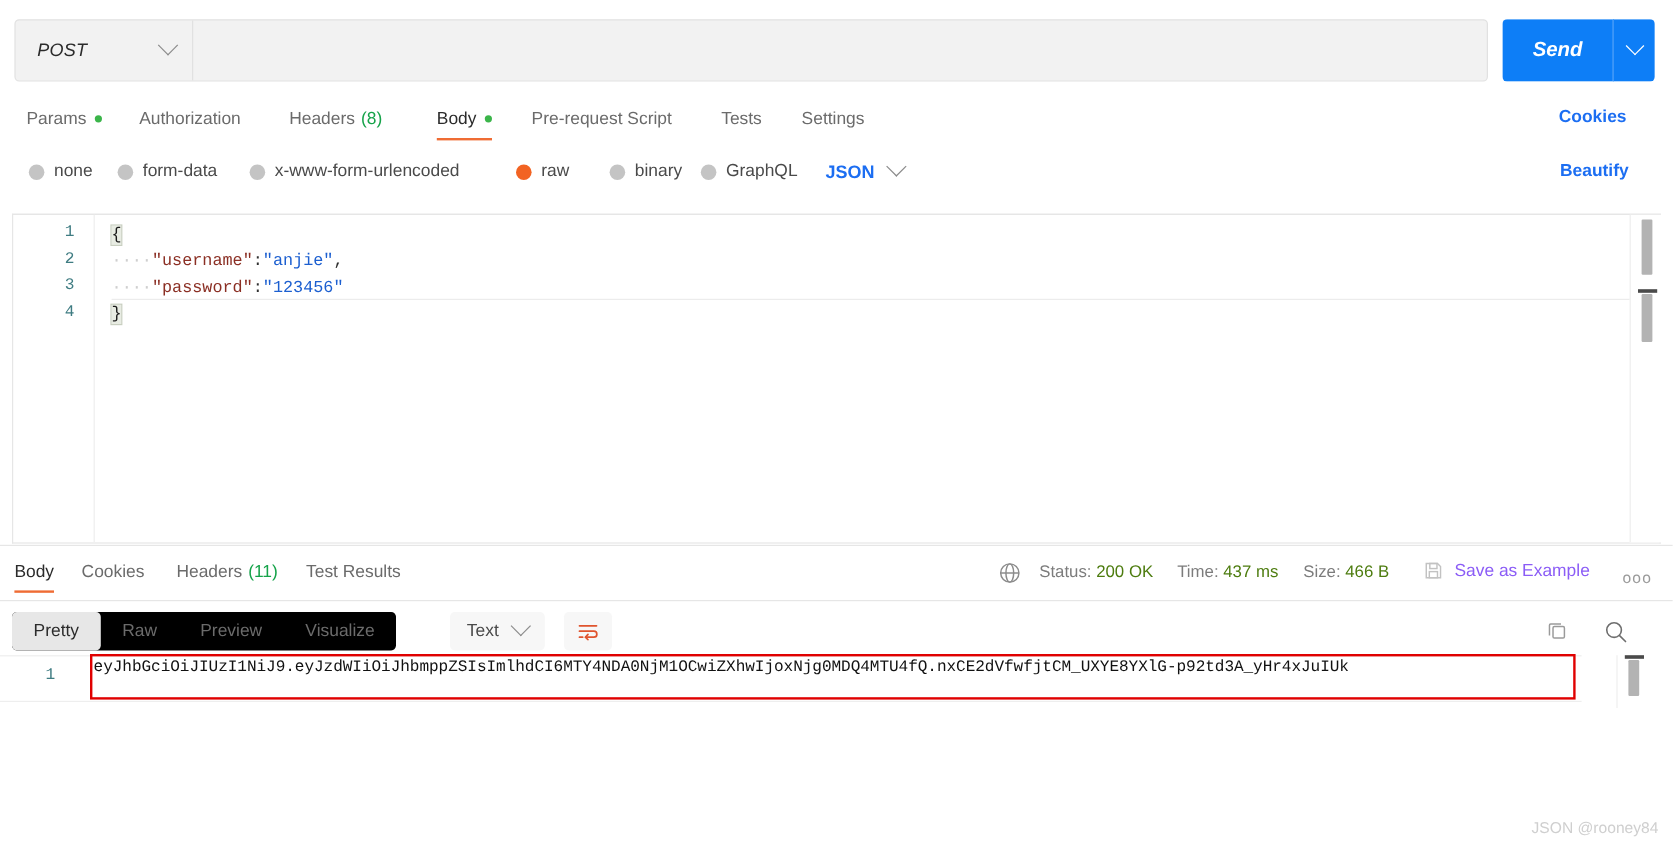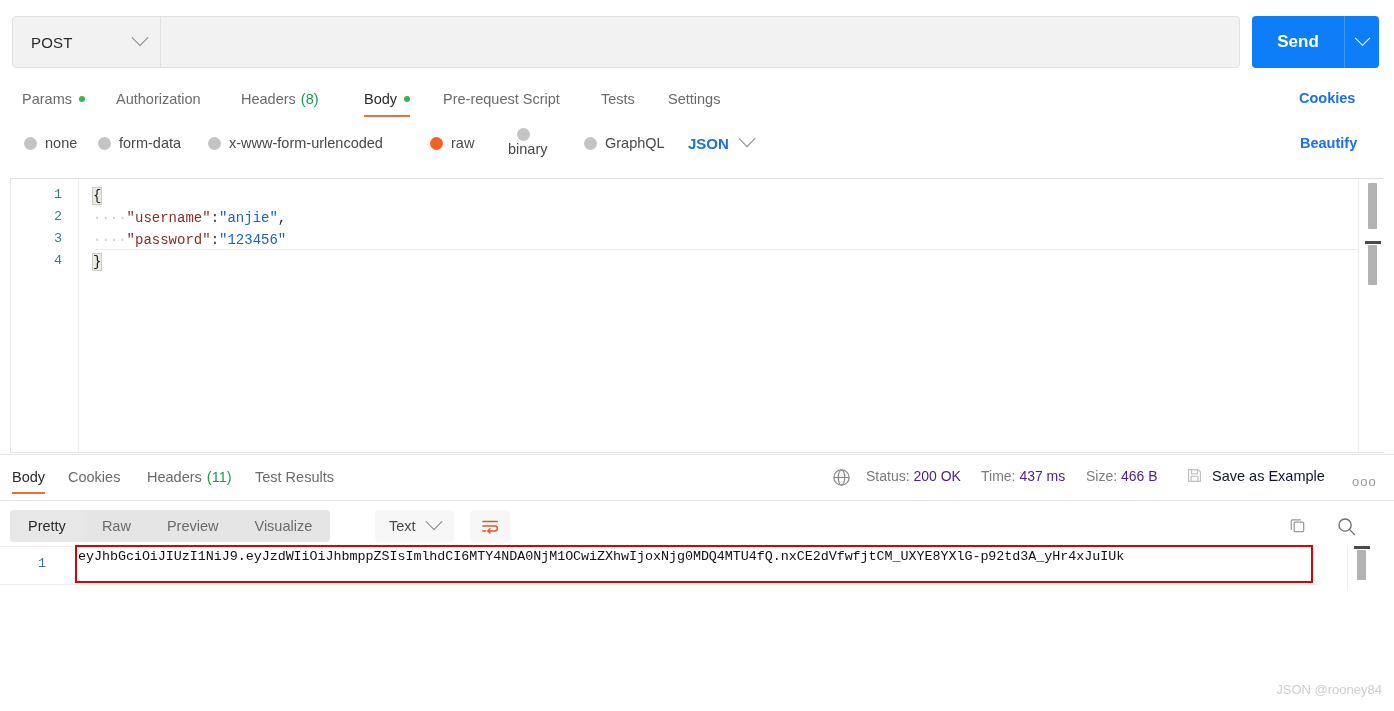--- a/index.html
+++ b/index.html
@@ -15,20 +15,21 @@
     width: 1394px; height: 711px;
     background: #fff;
   }
 
   
   .url-row {
     position: absolute;
     left: 0; top: 0;
     width: 1304px; height: 80px;
     box-sizing: border-box;
+    font-style: italic;
   }
   .url-bar {
     position: absolute;
     left: 12px; top: 16px;
     width: 1228px; height: 52px;
     border: 1px solid #e1e1e1;
     border-radius: 4px;
     background: #f2f2f2;
     box-sizing: border-box;
     display: flex;
@@ -265,27 +266,27 @@
   }
   .stat-item {
     position: absolute;
     top: 8px;
     font-size: 14px;
     color: #7c7c7c;
     white-space: nowrap;
   }
   .stat-item b {
     font-weight: normal;
-    color: #4c1d95;
+    color: #4d7c0f;
   }
   .save-ex {
     position: absolute;
     top: 7px;
     font-size: 14.5px;
-    color: #0f172a;
+    color: #8b5cf6;
     display: flex;
     align-items: center;
     cursor: pointer;
   }
   .dots3 {
     position: absolute;
     top: 14px;
     font-size: 13px;
     color: #9a9a9a;
     letter-spacing: 1px;
@@ -303,21 +304,21 @@
   
   .view-toolbar {
     position: absolute;
     left: 0; top: 508px;
     width: 1394px; height: 40px;
   }
   .pill-group {
     position: absolute;
     left: 10px; top: 2px;
     height: 32px;
-    background: #e5e5e5;
+    background: #000000;
     border-radius: 4px;
     display: flex;
     align-items: center;
   }
   .pill {
     height: 32px;
     padding: 0 18px;
     display: flex;
     align-items: center;
     font-size: 14.5px;
@@ -484,21 +485,21 @@
       <span>form-data</span>
     </div>
     <div class="radio-item" style="left:208px;">
       <span class="radio"></span>
       <span>x-www-form-urlencoded</span>
     </div>
     <div class="radio-item" style="left:430px;">
       <span class="radio sel"></span>
       <span>raw</span>
     </div>
-    <div class="radio-item" style="left:508px;flex-direction:column;">
+    <div class="radio-item" style="left:508px;">
       <span class="radio"></span>
       <span>binary</span>
     </div>
     <div class="radio-item" style="left:584px;">
       <span class="radio"></span>
       <span>GraphQL</span>
     </div>
     <div class="json-sel" style="left:688px;">
       <span class="jlabel">JSON</span>
       <span class="chev"></span>

